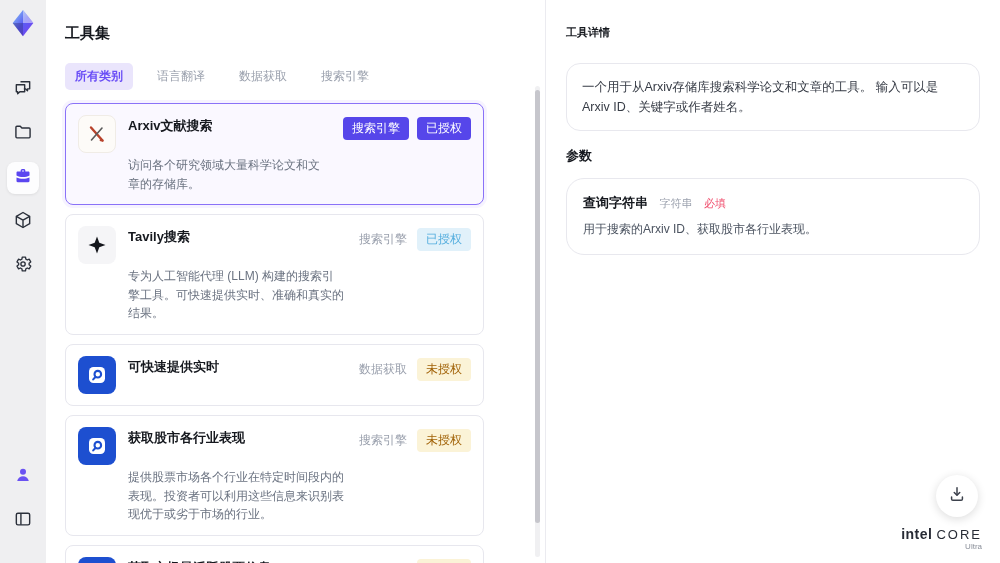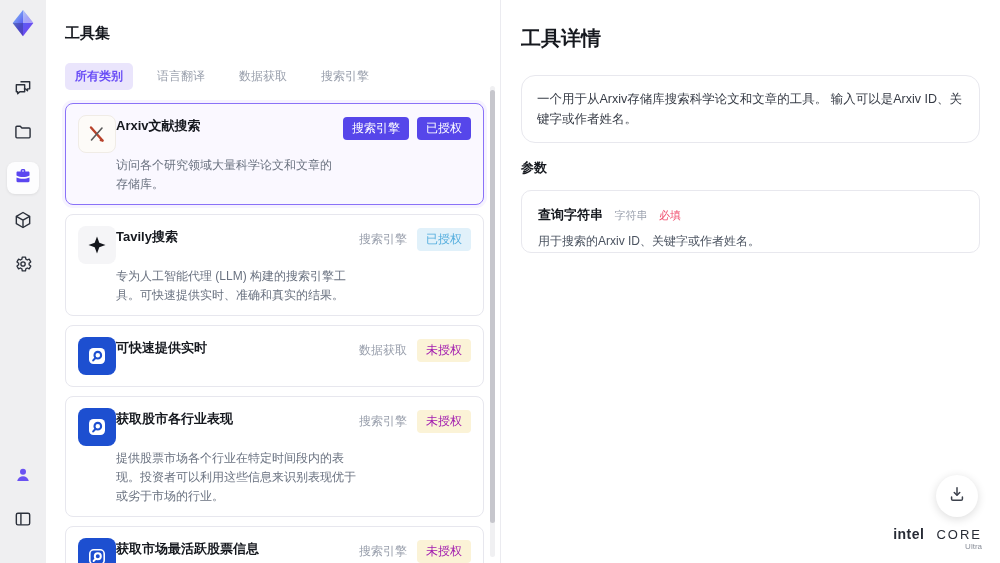--- a/index.html
+++ b/index.html
@@ -22,33 +22,33 @@
     width: 32px; height: 32px; margin-bottom: 12px;
     display: flex; align-items: center; justify-content: center;
     border-radius: 8px; color: #2b303b; cursor: pointer;
   }
   .rail-btn svg { width: 20px; height: 20px; }
   .rail-btn.active { background: #fdfdfe; color: #5b46f0; box-shadow: 0 1px 3px rgba(0,0,0,.08); }
   .rail-spacer { flex: 1; }
   .rail-btn.user { color: #6a52f2; }
   
   .main {
-    width: 455px; flex-shrink: 0; position: relative;
+    width: 500px; flex-shrink: 0; position: relative;
     padding: 16px 28px 0 19px;
     border-right: 1px solid #ebebf0;
     background: #fff;
   }
   .main-title { font-size: 15px; font-weight: bold; margin: 8px 0 20px; }
   .tabs { display: flex; align-items: center; gap: 14px; margin-bottom: 13px; font-size: 12px; }
   .tab { color: #9aa0ad; padding: 5px 10px; border-radius: 5px; cursor: pointer; white-space: nowrap; }
   .tab.active { background: #eae5fc; color: #6a4ef6; font-weight: bold; }
   .cards { display: flex; flex-direction: column; gap: 9px; width: 419px; }
   .card {
     border: 1px solid #e7e7ee; border-radius: 8px; background: #fff;
-    padding: 11px 12px; display: flex; cursor: pointer;
+    padding: 11px 12px; display: flex; gap: 12px; cursor: pointer;
   }
   .card.selected {
     border: 1.5px solid #8a72f8; background: #faf8ff;
     box-shadow: 0 0 0 3px rgba(122,92,248,.07);
   }
   .tool-icon {
     width: 38px; height: 38px; border-radius: 8px; flex-shrink: 0;
     display: flex; align-items: center; justify-content: center;
   }
   .tool-icon svg { width: 24px; height: 24px; }
@@ -56,55 +56,55 @@
   .tile-gray  { background: #f5f5f7; }
   .tile-blue  { background: #1d4fd0; }
   .card-body { flex: 1; min-width: 0; }
   .card-name { font-size: 13px; font-weight: bold; margin: 2px 0 6px; }
   .card-desc { font-size: 12px; color: #6a7280; line-height: 1.55; margin-top: 21px; }
   .card-badges { display: flex; gap: 8px; align-items: flex-start; flex-shrink: 0; padding-top: 2px; }
   .badge { font-size: 12px; padding: 3px 9px; border-radius: 4px; white-space: nowrap; }
   .badge.solid  { background: #5646ea; color: #ffffff; }
   .badge.plain  { color: #9aa0ad; padding: 3px 2px; }
   .badge.blue   { background: #e1f1fa; color: #55aede; }
-  .badge.yellow { background: #fbf3d7; color: #a21caf; }
+  .badge.yellow { background: #fbf3d7; color: #a16207; }
   .list-scrollbar {
     position: absolute; right: 5px; top: 86px; bottom: 6px; width: 5px;
     background: #f0f0f2; border-radius: 3px;
   }
   .list-scrollbar .thumb {
     position: absolute; top: 4px; left: 0; width: 5px; height: 92%;
     background: #c6c6cc; border-radius: 3px; cursor: pointer;
   }
   
   .detail { flex: 1; position: relative; padding: 16px 20px 0; background: #fff; }
-  .detail-title { font-size: 20px; font-weight: bold; margin: 9px 0 23px; }
+  .detail-title { font-size: 11px; font-weight: bold; margin: 9px 0 23px; }
   .section-heading { font-size: 13px; font-weight: bold; margin-bottom: 13px; }
   .info-box {
     border: 1px solid #e8e8ee; border-radius: 14px;
     padding: 13px 15px; font-size: 12.5px; color: #363b45; line-height: 1.6;
     margin-bottom: 16px; background: #fff;
   }
-  .param-box { border: 1px solid #e8e8ee; border-radius: 10px; padding: 14px 16px 2px; background: #fff; }
+  .param-box { border: 1px solid #e8e8ee; border-radius: 18px; padding: 14px 16px 16px; background: #fff; }
   .param-head { margin-bottom: 9px; }
   .param-name { font-size: 13px; font-weight: bold; }
   .param-type { font-size: 11px; color: #9aa0ad; margin-left: 7px; }
   .param-required { font-size: 11px; color: #f04f6e; margin-left: 7px; }
   .param-desc { font-size: 12px; color: #4b5360; }
   
   .fab {
     position: absolute; right: 22px; bottom: 46px;
     width: 42px; height: 42px; border-radius: 50%;
     background: #ffffff; box-shadow: 0 2px 10px rgba(0,0,0,.14);
     display: flex; align-items: center; justify-content: center;
     cursor: pointer; color: #3d424d;
   }
   .fab svg { width: 20px; height: 20px; }
   .brand { position: absolute; right: 18px; bottom: 12px; text-align: right; color: #272b35; line-height: 1; }
-  .brand .row { display: flex; align-items: baseline; gap: 12px; }
+  .brand .row { display: flex; align-items: baseline; gap: 4px; }
   .brand .intel { font-size: 14px; font-weight: bold; letter-spacing: .5px; }
   .brand .core  { font-size: 13px; font-weight: 400; letter-spacing: 2px; }
   .brand .ultra { font-size: 8px; color: #8a8f99; margin-top: 2px; }
 </style>
 </head>
 <body>
 
 <div class="rail">
   <div class="logo">
     <svg viewBox="0 0 32 32">
@@ -294,21 +294,21 @@
     <span>一个用于从Arxiv存储库搜索科学论文和文章的工具。 输入可以是Arxiv ID、关键字或作者姓名。</span>
   </div>
 
   <div class="section-heading">参数</div>
   <div class="param-box">
     <div class="param-head">
       <span class="param-name">查询字符串</span>
       <span class="param-type">字符串</span>
       <span class="param-required">必填</span>
     </div>
-    <div class="param-desc">用于搜索的Arxiv ID、关键字或作者姓名。</div>
+    <div class="param-desc">用于搜索的Arxiv ID、获取股市各行业表现。</div>
   </div>
 
   <div class="fab">
     <span>
       <svg viewBox="0 0 24 24" fill="none" stroke="currentColor" stroke-width="1.8" stroke-linecap="round" stroke-linejoin="round">
         <path d="M12 4.5v8.5"></path>
         <path d="M8.7 10.2L12 13.5l3.3-3.3"></path>
         <path d="M5.5 15.5v2.5a1.5 1.5 0 001.5 1.5h10a1.5 1.5 0 001.5-1.5v-2.5"></path>
       </svg>
     </span>

